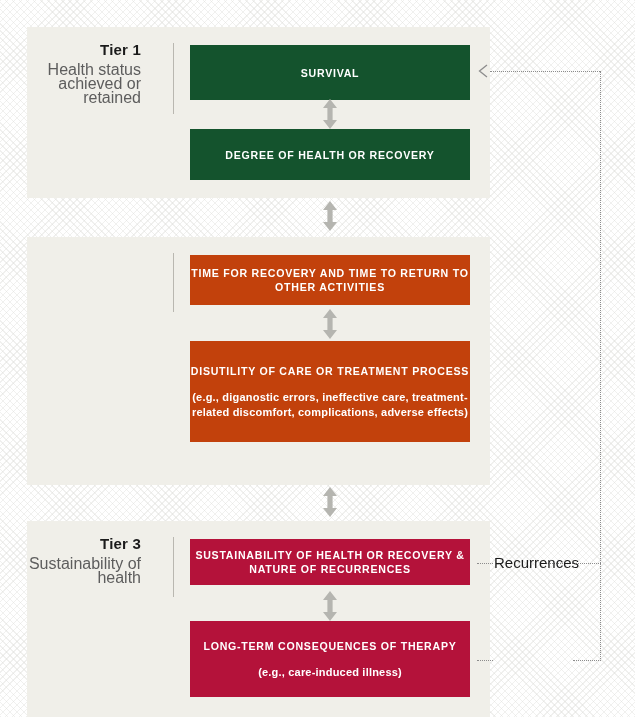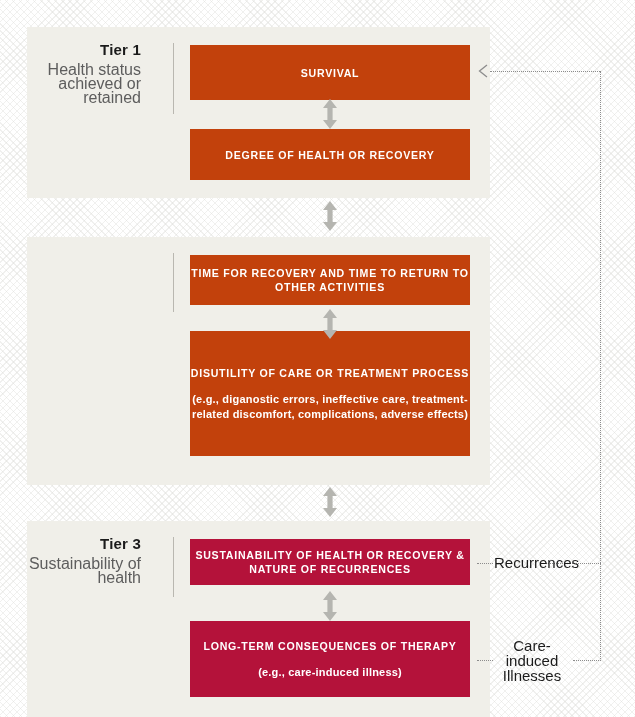--- a/index.html
+++ b/index.html
@@ -51,28 +51,28 @@
     display:flex;flex-direction:column;align-items:center;justify-content:center;
     text-align:center;color:#ffffff;box-sizing:border-box;
   }
   .box .hdr{
     font-size:10.6px;font-weight:bold;letter-spacing:.75px;line-height:14px;
   }
   .box .note{
     font-size:11px;font-weight:bold;letter-spacing:.2px;line-height:14.5px;
     margin-top:12px;
   }
-  .tone-1{background:#c2410c;}
+  .tone-1{background:#14532d;}
   .tone-2{background:#c2410c;}
   .tone-3{background:#b4123a;align-items:center;}
 
   #box-survival{top:45px;height:55px;}
   #box-degree{top:129px;height:51px;}
   #box-time{top:255px;height:50px;}
-  #box-disutility{top:331px;height:125px;}
+  #box-disutility{top:341px;height:101px;}
   #box-sustain{top:539px;height:46px;}
   #box-longterm{top:621px;height:76px;}
 
   
   .dbl-arrow{position:absolute;left:322px;width:16px;height:30px;}
   #arrow-a{top:99px;}
   #arrow-b{top:201px;}
   #arrow-c{top:309px;}
   #arrow-d{top:487px;}
   #arrow-e{top:591px;}
@@ -185,15 +185,14 @@
       <path d="M11 1 L3.5 7 L11 13" fill="none" stroke="#8c8c8c" stroke-width="1.3"></path>
     </svg>
   </div>
 
   <div class="dot-h" id="lead-recurrence-left"></div>
   <div class="dot-h" id="lead-recurrence-right"></div>
   <div class="side-label" id="label-recurrences">Recurrences</div>
 
   <div class="dot-h" id="lead-illness-left"></div>
   <div class="dot-h" id="lead-illness-right"></div>
-  <div class="side-label" id="label-illnesses">Care-induced Illnesses</div>
 
 </div>
 
 </body></html>

